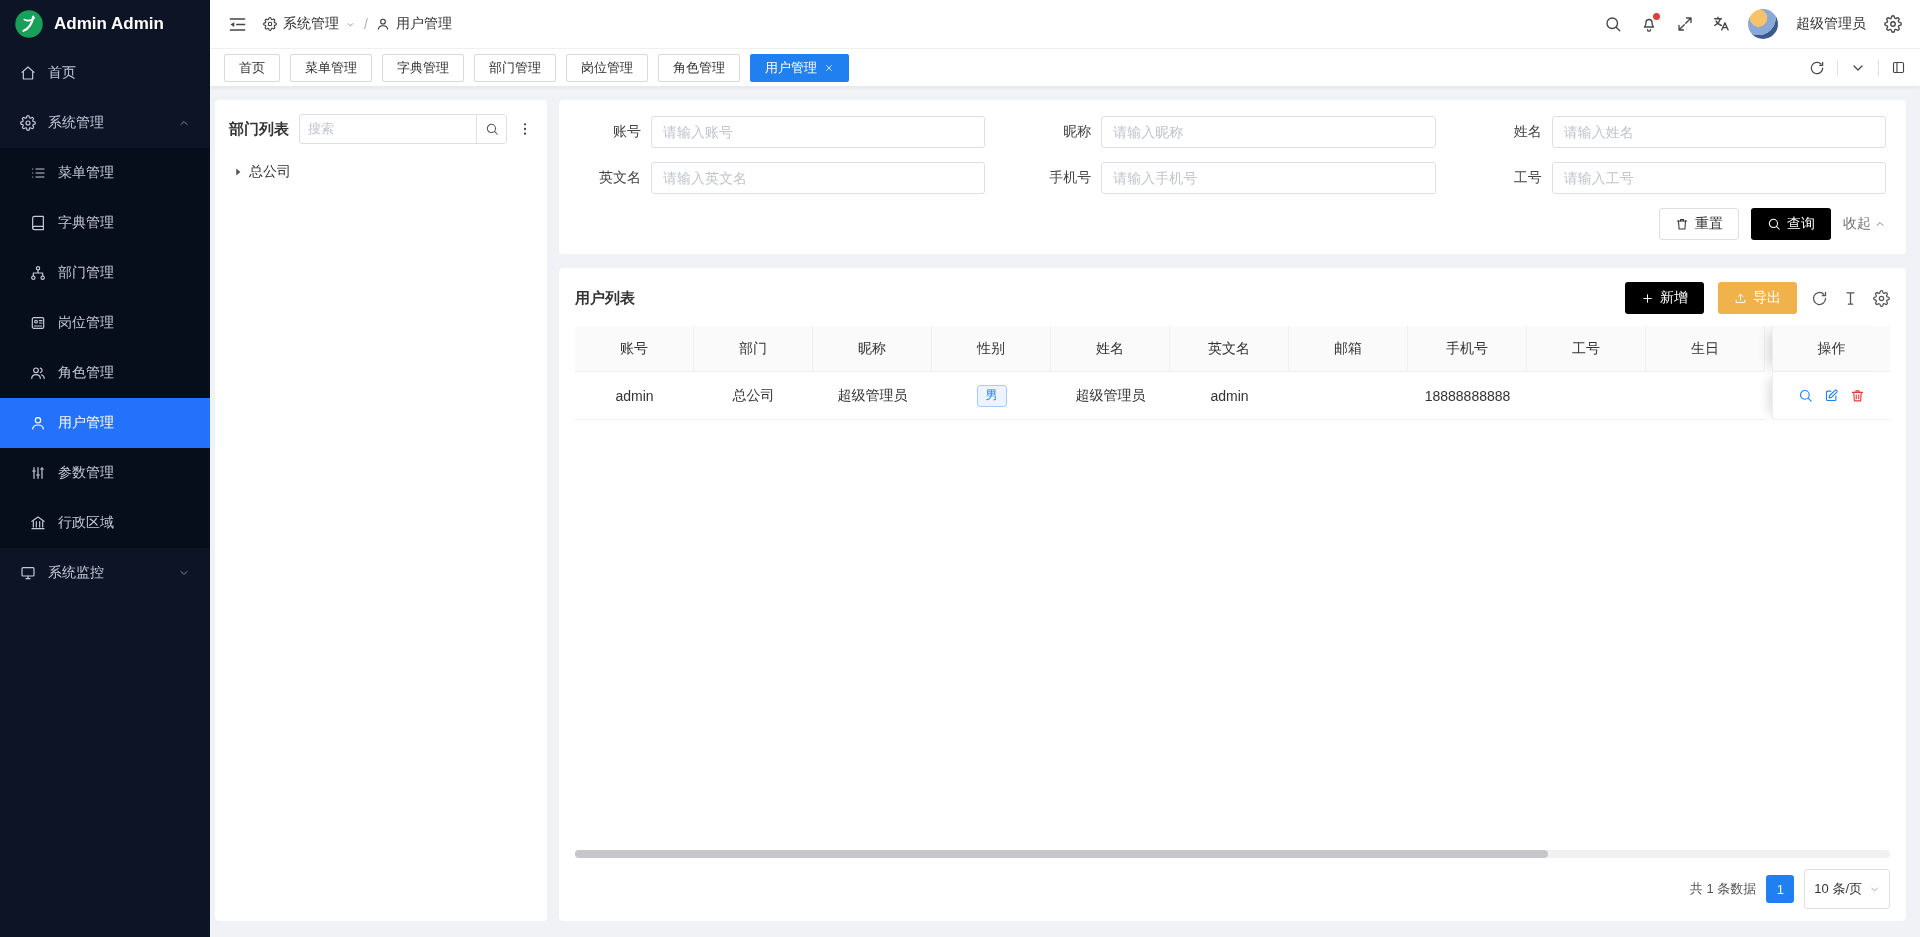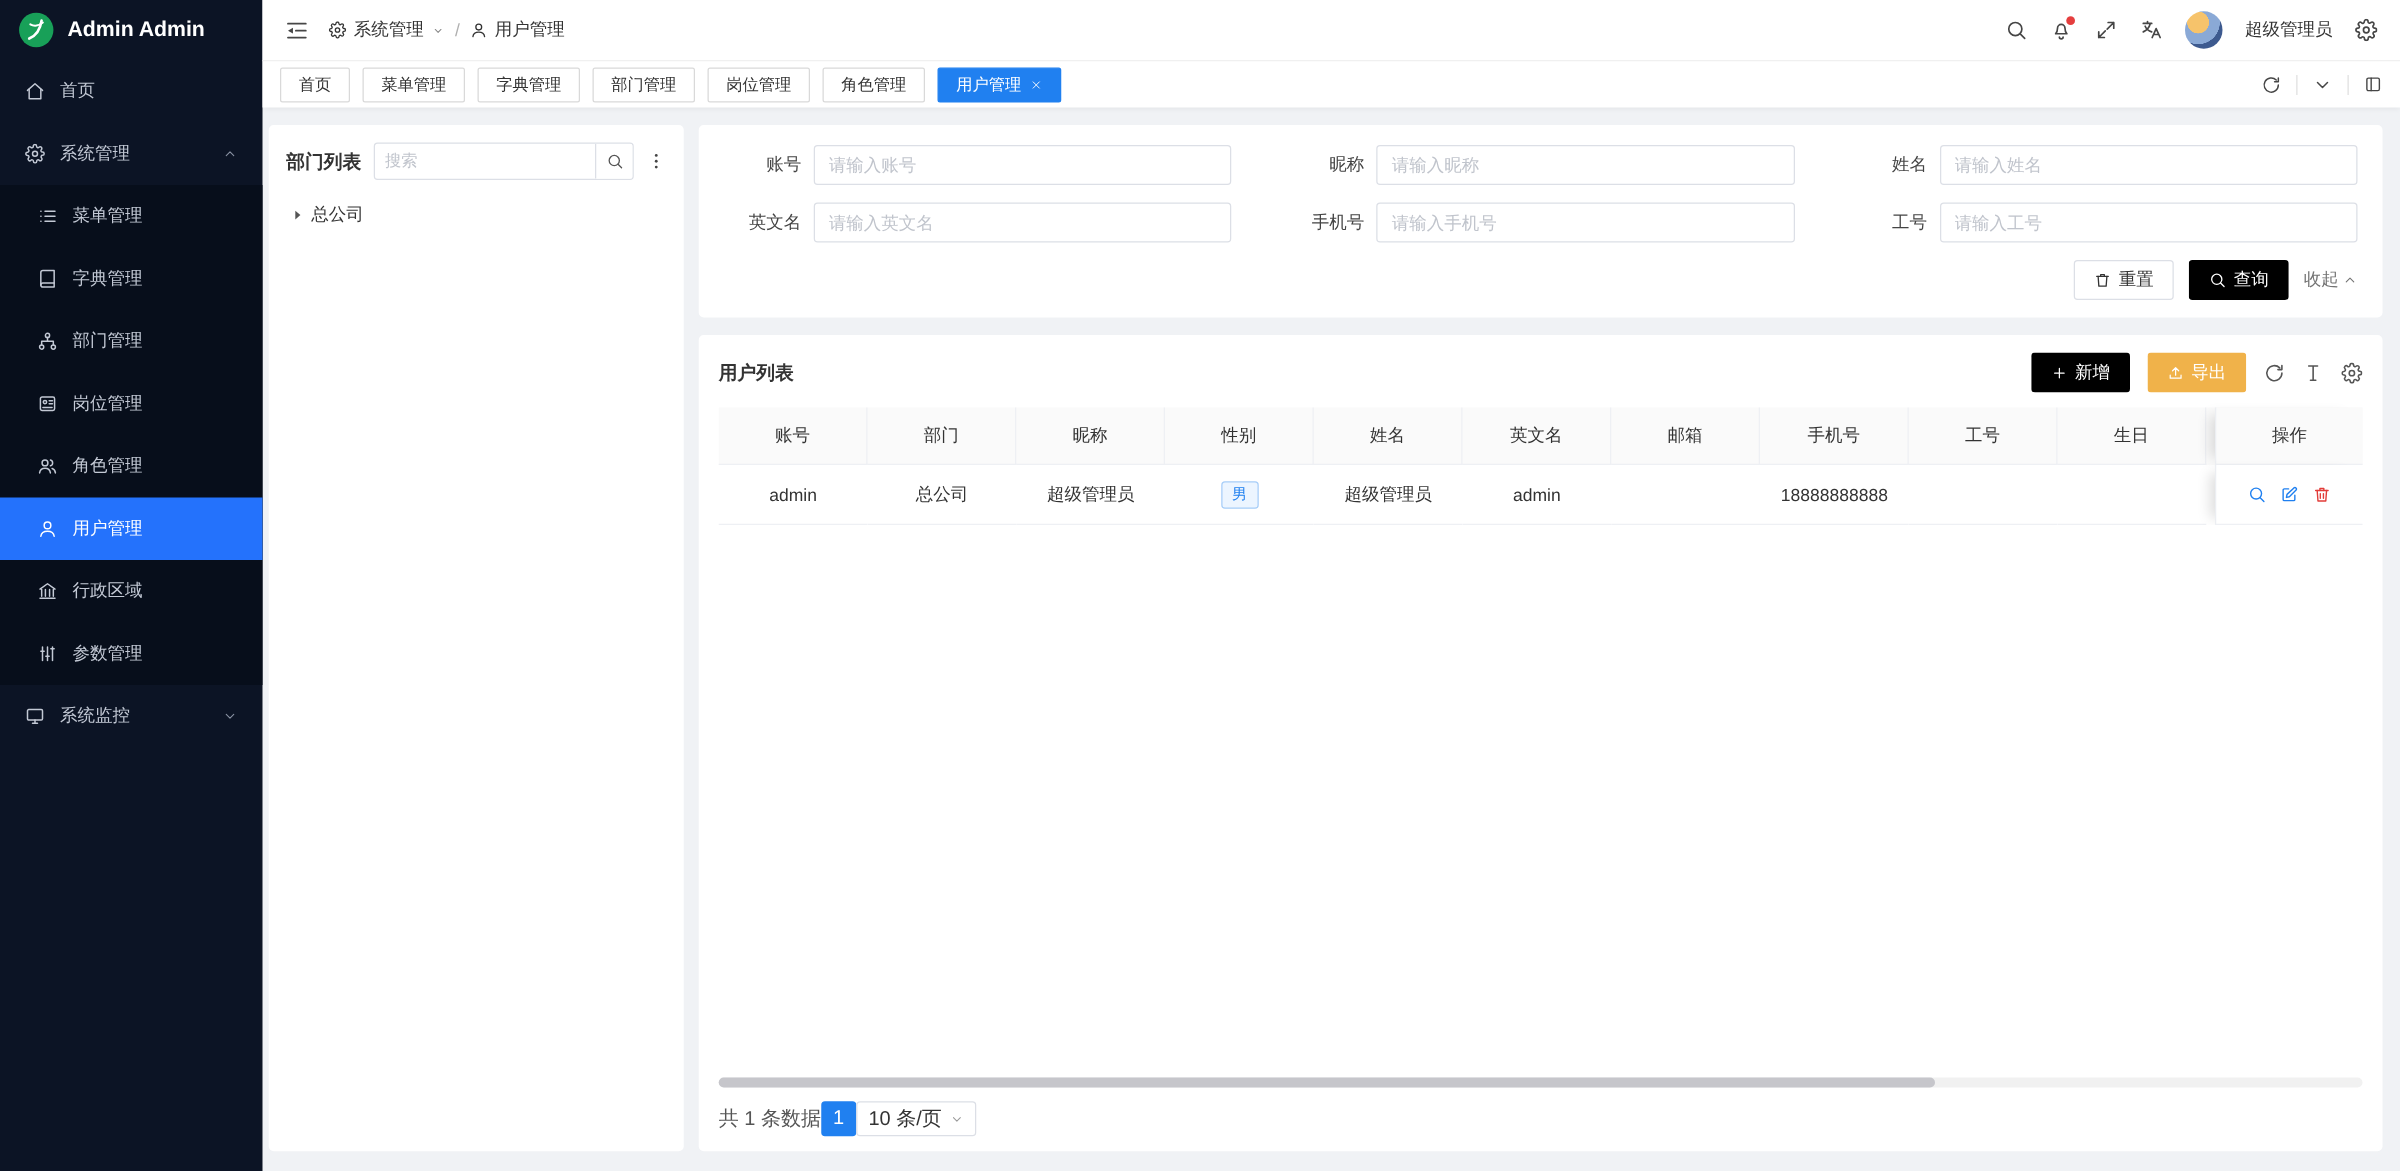--- a/index.html
+++ b/index.html
@@ -97,24 +97,24 @@
   .tag-male { display:inline-flex; align-items:center; height:22px; padding:0 8px; font-size:12px; color:#2080f0;
               background:#ecf5ff; border:1px solid #a6cdf8; border-radius:3px; }
   .op-actions { display:flex; align-items:center; gap:11px; }
   .op-btn { display:flex; cursor:pointer; }
   .op-view, .op-edit { color:#2080f0; }
   .op-delete { color:#e23c39; }
   .t-filler { flex:1; background:#fff; }
   .h-scrollbar { height:8px; flex-shrink:0; background:#f1f1f1; border-radius:4px; margin-top:6px; }
   .h-scroll-thumb { width:74%; height:8px; background:#c6c6cb; border-radius:4px; cursor:pointer; }
 
-  .pagination { flex-shrink:0; display:flex; align-items:center; padding-top:11px; font-size:16px; color:#555; }
+  .pagination { flex-shrink:0; display:flex; justify-content:flex-end; align-items:center; gap:10px; padding-top:11px; font-size:13px; color:#555; }
   .page-btn { min-width:28px; height:28px; padding:0 4px; background:#2080f0; color:#fff; border-radius:3px;
               display:flex; align-items:center; justify-content:center; cursor:pointer; }
-  .page-size { height:28px; border:1px solid #dcdfe6; border-radius:3px; background:#fff; display:flex;
+  .page-size { height:40px; border:1px solid #dcdfe6; border-radius:3px; background:#fff; display:flex;
                align-items:center; gap:7px; padding:0 9px; cursor:pointer; color:#333; }
   .page-size .chev { color:#999; display:flex; }
 </style>
 </head>
 <body>
 
 <div class="app">
 
   <aside class="sidebar">
     <div class="logo">
@@ -188,32 +188,32 @@
         </div>
         <div class="menu-item active">
           <svg class="svgi" width="16" height="16" viewBox="0 0 24 24">
               <circle cx="12" cy="8" r="4"></circle>
               <path d="M4 21c.5-4 4-6 8-6s7.5 2 8 6"></path>
             </svg>
           <span>用户管理</span>
         </div>
         <div class="menu-item">
           <svg class="svgi" width="16" height="16" viewBox="0 0 24 24">
+              <path d="M6 4v16M12 4v16M18 4v16"></path>
+              <path d="M4 9h4M10 15h4M16 6h4"></path>
+            </svg>
+          <span>参数管理</span>
+        </div>
+        <div class="menu-item">
+          <svg class="svgi" width="16" height="16" viewBox="0 0 24 24">
               <path d="M3 9.5L12 3l9 6.5"></path>
               <path d="M5 10v8M9.5 10v8M14.5 10v8M19 10v8"></path>
               <path d="M3 20.5h18"></path>
             </svg>
           <span>行政区域</span>
-        </div>
-        <div class="menu-item">
-          <svg class="svgi" width="16" height="16" viewBox="0 0 24 24">
-              <path d="M6 4v16M12 4v16M18 4v16"></path>
-              <path d="M4 9h4M10 15h4M16 6h4"></path>
-            </svg>
-          <span>参数管理</span>
         </div>
       </div>
 
       <div class="menu-item">
         <svg class="svgi" width="16" height="16" viewBox="0 0 24 24">
             <rect x="3" y="4" width="18" height="12.5" rx="1.5"></rect>
             <path d="M9 20.5h6M12 16.5v4"></path>
           </svg>
         <span>系统监控</span>
         <svg class="svgi chev" width="12" height="12" viewBox="0 0 24 24">

